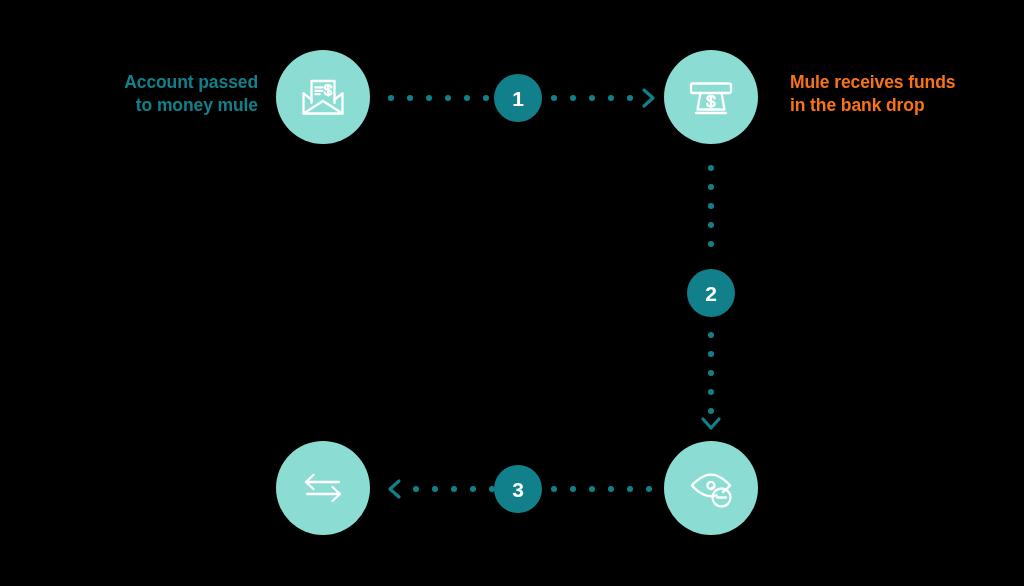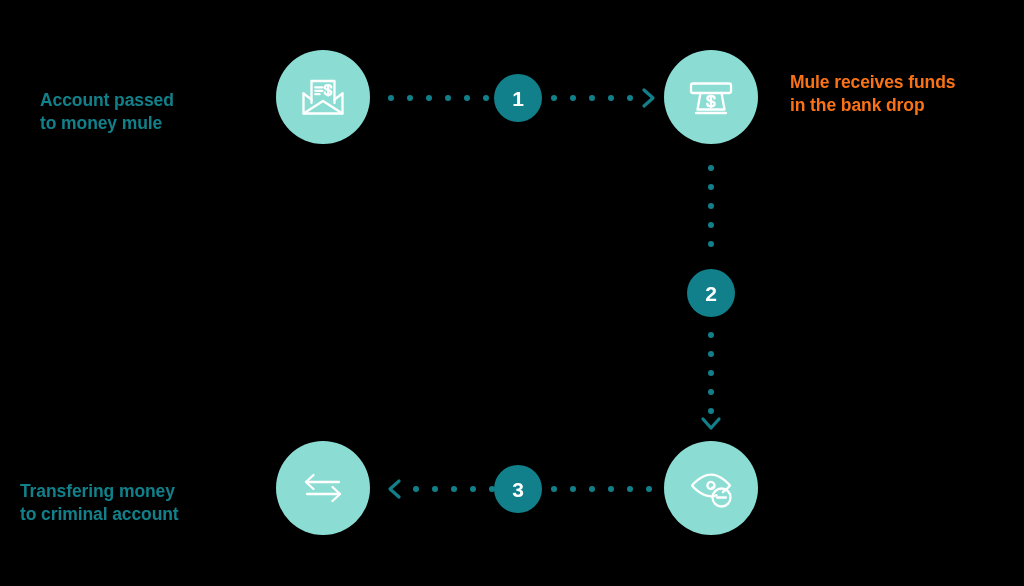--- a/index.html
+++ b/index.html
@@ -35,21 +35,21 @@
 
   
   .label {
     position: absolute;
     font-size: 17.5px;
     font-weight: bold;
     line-height: 1.32;
     letter-spacing: -0.1px;
     white-space: pre-line;
   }
-  .label.right-aligned { text-align: left; margin-top: 18px; }
+  .label.right-aligned { text-align: right; }
   .label.left-aligned  { text-align: left; }
 
   
   .connector {
     position: absolute;
   }
   .dot {
     position: absolute;
     width: 6px;
     height: 6px;
@@ -241,16 +241,14 @@
           <path d="M44 22 H11"></path>
           <polyline points="18.5,15 11,22 18.5,29"></polyline>
 
           <path d="M12 34 H45"></path>
           <polyline points="37.5,27 45,34 37.5,41"></polyline>
         </g>
       </svg>
     </span>
   </div>
 
-  <div class="label right-aligned" style="left:20px; top:462px; width:238px; color:#12808A;">Transfering money
-to criminal account</div>
 
 </div>
 
 </body></html>

